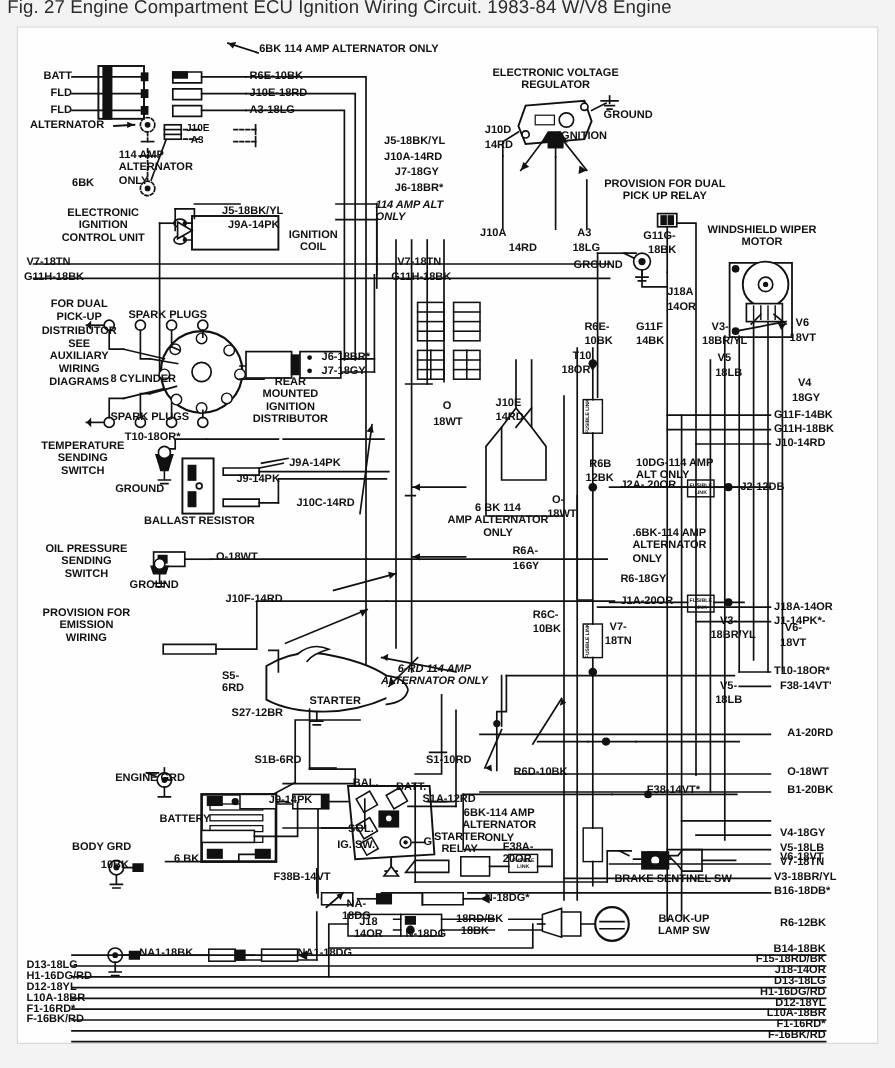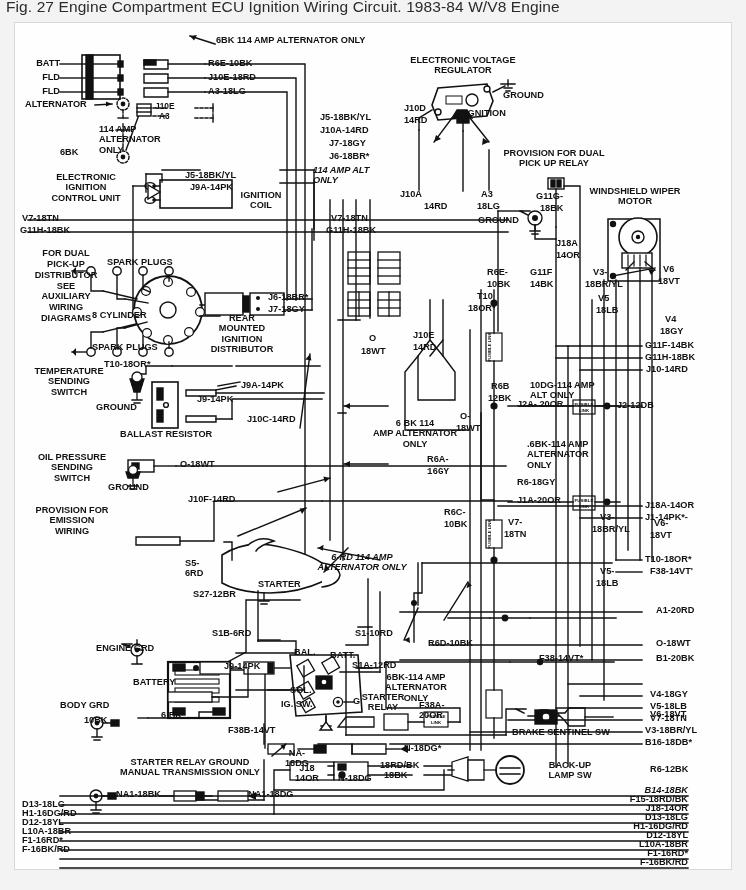--- a/index.html
+++ b/index.html
@@ -670,21 +670,21 @@
   <div class="lbl s9" style="left:258px;top:580px;">STARTER</div>
   <div class="lbl s9" style="left:193px;top:590px;">S27-12BR</div>
   <div class="lbl s9" style="left:212px;top:629px;">S1B-6RD</div>
   <div class="lbl s9" style="left:355px;top:629px;">S1-10RD</div>
   <div class="lbl s9" style="left:352px;top:661px;">S1A-12RD</div>
   <div class="lbl s9" style="left:428px;top:639px;">R6D-10BK</div>
   <div class="lbl s9" style="left:224px;top:662px;">J9-14PK</div>
   <div class="lbl s9" style="left:228px;top:726px;">F38B-14VT</div>
   <div class="lbl s9" style="left:419px;top:700px;line-height:1.12;">F38A-
 20OR</div>
-  <div class="lbl s9" style="left:145px;top:711px;margin-left:16px;">6 BK</div>
+  <div class="lbl s9" style="left:145px;top:711px;">6 BK</div>
   <div class="lbl s9" style="left:84px;top:716px;">10BK</div>
 
   <div class="lbl s9" style="left:96px;top:644px;">ENGINE GRD</div>
   <div class="lbl s9" style="left:133px;top:678px;">BATTERY</div>
   <div class="lbl s9" style="left:60px;top:701px;">BODY GRD</div>
 
   <div class="lbl s9" style="left:294px;top:648px;">BAL.</div>
   <div class="lbl s9" style="left:330px;top:651px;">BATT.</div>
   <div class="lbl s9" style="left:290px;top:686px;">SOL.</div>
   <div class="lbl s9" style="left:281px;top:700px;">IG. SW.</div>
@@ -703,33 +703,31 @@
 18DG</div>
   <div class="lbl s9" style="left:338px;top:774px;">N-18DG</div>
   <div class="lbl s9" style="left:404px;top:744px;">N-18DG*</div>
   <div class="lbl s9 ctr" style="left:286px;top:763px;width:42px;line-height:1.12;">J18
 14OR</div>
   <div class="lbl s9" style="left:380px;top:761px;">18RD/BK</div>
   <div class="lbl s9" style="left:384px;top:771px;">18BK</div>
   <div class="lbl s9 ctr" style="left:528px;top:760px;width:84px;line-height:1.12;">BACK-UP
 LAMP SW</div>
 
-  <div class="lbl s9 ctr" style="left:82px;top:757px;width:216px;line-height:1.12;">STARTER RELAY GROUND
-MANUAL TRANSMISSION ONLY</div>
   <div class="lbl s9" style="left:116px;top:790px;">NA1-18BK</div>
   <div class="lbl s9" style="left:248px;top:790px;">NA1-18DG</div>
 
   <div class="lbl s9" style="left:22px;top:800px;">D13-18LG</div>
   <div class="lbl s9" style="left:22px;top:809px;">H1-16DG/RD</div>
   <div class="lbl s9" style="left:22px;top:818px;">D12-18YL</div>
   <div class="lbl s9" style="left:22px;top:827px;">L10A-18BR</div>
   <div class="lbl s9" style="left:22px;top:836px;">F1-16RD*</div>
   <div class="lbl s9" style="left:22px;top:845px;">F-16BK/RD</div>
 
-  <div class="lbl s9 rt" style="left:560px;top:786px;width:128px;font-style:italic;">B14-18BK</div>
+  <div class="lbl s9 rt" style="left:560px;top:786px;width:128px;">B14-18BK</div>
   <div class="lbl s9 rt" style="left:560px;top:795px;width:128px;">F15-18RD/BK</div>
   <div class="lbl s9 rt" style="left:560px;top:804px;width:128px;">J18-14OR</div>
   <div class="lbl s9 rt" style="left:560px;top:813px;width:128px;">D13-18LG</div>
   <div class="lbl s9 rt" style="left:560px;top:822px;width:128px;">H1-16DG/RD</div>
   <div class="lbl s9 rt" style="left:560px;top:831px;width:128px;">D12-18YL</div>
   <div class="lbl s9 rt" style="left:560px;top:840px;width:128px;">L10A-18BR</div>
   <div class="lbl s9 rt" style="left:560px;top:849px;width:128px;">F1-16RD*</div>
   <div class="lbl s9 rt" style="left:560px;top:858px;width:128px;">F-16BK/RD</div>
 
 </div>

